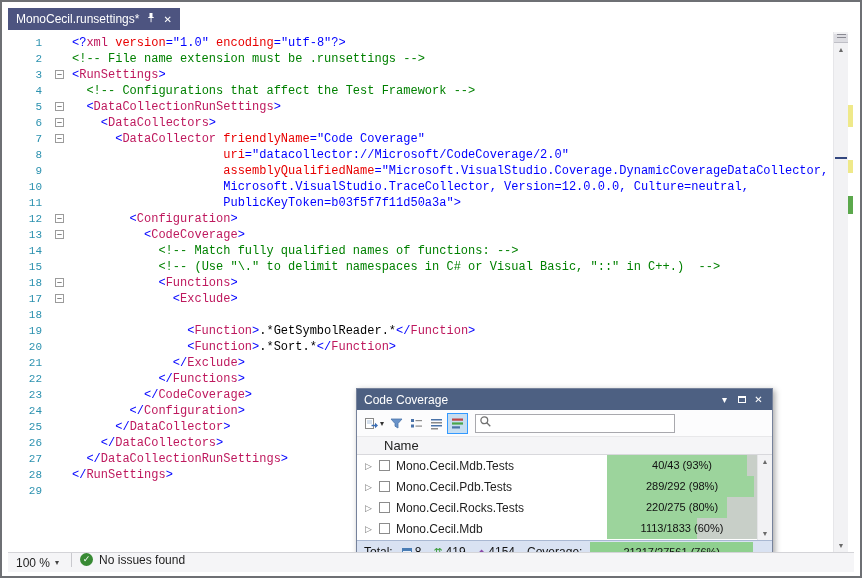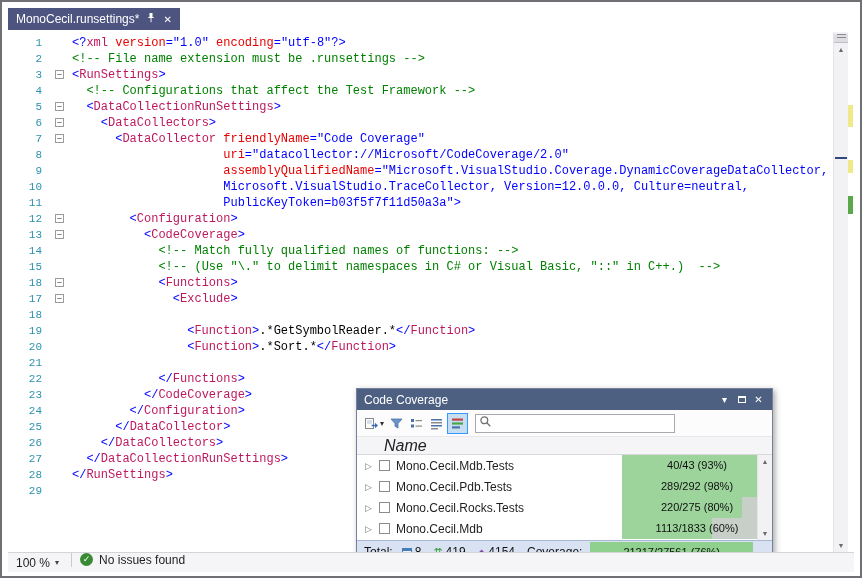--- a/index.html
+++ b/index.html
@@ -50,27 +50,27 @@
   .maxglyph { display:inline-block; width:8px; height:7px; border:1px solid #fff; border-top-width:2px; }
   .toolbar { height:27px; display:flex; align-items:center; padding:0 5px; background:#FCFCFD;
              border-bottom:1px solid #E8E8EA; }
   .tbtn { height:21px; display:flex; align-items:center; padding:0 2px; margin-right:1px; }
   .tbtn .dd { font-size:8px; color:#333; margin-left:1px; }
   .tbtn.pressed { background:#C7DEF1; border:1px solid #3399FF; }
   .search { width:200px; height:19px; border:1px solid #A8A8AD; background:#fff; display:flex;
             align-items:center; margin-left:6px; padding-left:3px; }
   .search input { border:0; outline:0; flex:1; height:15px; font-size:11px; font-family:"Liberation Sans",sans-serif; }
   .phead { height:18px; background:#F5F5F7; border-bottom:1px solid #D8D8DC; color:#222;
-           font-size:16px; line-height:17px; padding-left:27px;font-style:italic; }
+           font-size:13px; line-height:17px; padding-left:27px; }
   .prows { flex:1; position:relative; background:#fff; }
   .cov-row { height:21px; display:flex; align-items:center; }
   .expander { width:13px; margin-left:5px; text-align:center; color:#767676; font-size:9px; }
   .asm { width:11px; height:11px; border:1px solid #8C8C8C; background:#fff; margin:0 6px 0 4px; flex:none; }
   .cov-name { flex:1; font-size:12px; color:#1E1E1E; white-space:nowrap; overflow:hidden; }
-  .cov-cell { position:relative; width:150px; height:21px; background:#C8CFC8; flex:none; }
+  .cov-cell { position:relative; width:150px; height:21px; margin-right:15px; background:#C8CFC8; flex:none; }
   .cov-fill { position:absolute; left:0; top:0; bottom:0; background:#9CD49C; }
   .cov-text { position:relative; display:block; text-align:center; font-size:11px; line-height:21px; color:#111; }
   .psb { position:absolute; right:0; top:0; bottom:0; width:15px; background:#F2F2F4; border-left:1px solid #E4E4E7; }
   .psb .down { position:absolute; bottom:0; left:0; right:0; }
   .ptotal { height:23px; background:#D9E2F2; border-top:1px solid #A9B8D2; display:flex;
             align-items:center; font-size:12px; color:#111; padding:0 5px 0 7px; }
   .ptotal .cnt { margin:0 12px 0 3px; }
   .modicon { display:inline-block; width:10px; height:9px; border:1px solid #4A7DB5; border-top:3px solid #4A7DB5; background:#EAF1FA; vertical-align:-1px; }
   .methicon { color:#3F9E3F; font-size:11px; }
   .blockicon { color:#8A49A8; font-size:10px; }
@@ -218,20 +218,21 @@
           <span class="ct"><span class="tk-t">                </span><span class="tk-d">&lt;</span><span class="tk-n">Function</span><span class="tk-d">&gt;</span><span class="tk-t">.*GetSymbolReader.*</span><span class="tk-d">&lt;/</span><span class="tk-n">Function</span><span class="tk-d">&gt;</span></span>
         </div>
         <div class="cl">
           <span class="ln">20</span>
           <span class="fm"></span>
           <span class="ct"><span class="tk-t">                </span><span class="tk-d">&lt;</span><span class="tk-n">Function</span><span class="tk-d">&gt;</span><span class="tk-t">.*Sort.*</span><span class="tk-d">&lt;/</span><span class="tk-n">Function</span><span class="tk-d">&gt;</span></span>
         </div>
         <div class="cl">
           <span class="ln">21</span>
           <span class="fm"></span>
+          <span class="ct"><span class="tk-t">              </span><span class="tk-d">&lt;/</span><span class="tk-n">Exclude</span><span class="tk-d">&gt;</span></span>
         </div>
         <div class="cl">
           <span class="ln">22</span>
           <span class="fm"></span>
           <span class="ct"><span class="tk-t">            </span><span class="tk-d">&lt;/</span><span class="tk-n">Functions</span><span class="tk-d">&gt;</span></span>
         </div>
         <div class="cl">
           <span class="ln">23</span>
           <span class="fm"></span>
           <span class="ct"><span class="tk-t">          </span><span class="tk-d">&lt;/</span><span class="tk-n">CodeCoverage</span><span class="tk-d">&gt;</span></span>

